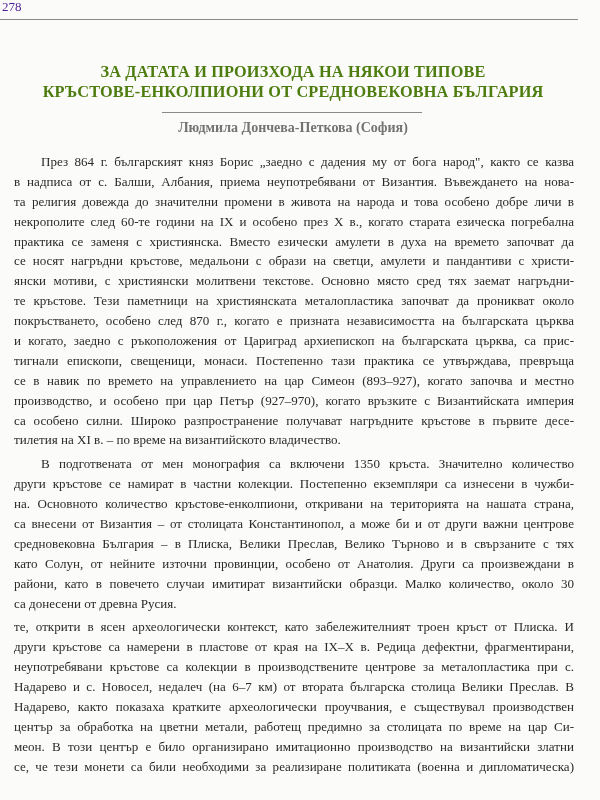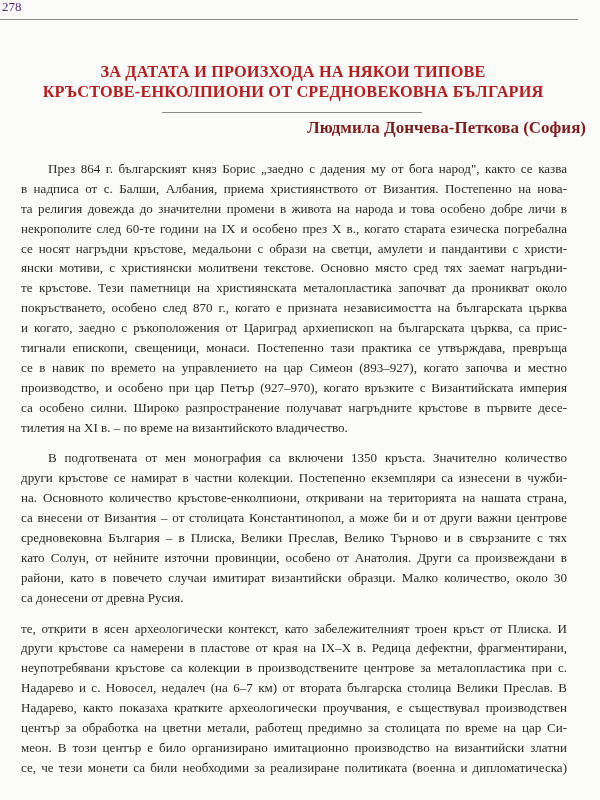--- a/index.html
+++ b/index.html
@@ -15,38 +15,38 @@
     font-size:13px; line-height:14px; color:#4c1d95;
   }
   .header-rule {
     position:absolute; left:0; top:19px; width:578px; height:0;
     border-top:1.5px solid #8a8a8a;
   }
   .title {
     position:absolute; left:0; width:586px; top:62px;
     text-align:center; font-weight:bold;
     font-size:16.3px; line-height:20px; letter-spacing:0.15px;
-    color:#b91c1c;
+    color:#4d7c0f;
   }
   .title div { white-space:nowrap; }
   .title-rule {
     position:absolute; left:162px; top:112px; width:260px; height:0;
     border-top:1px solid #8a8a8a;
   }
   .author {
     position:absolute; left:0; width:586px; top:120px;
-    text-align:right; font-weight:bold; font-size:17px; line-height:16px;
-    color:#7f1d1d;
+    text-align:center; font-weight:bold; font-size:14px; line-height:16px;
+    color:#737373;
   }
   .body {
     position:absolute; left:10px; top:148px; width:568px;
     font-size:13.05px; line-height:19.9px;
     text-align:justify;
   }
-  .para { margin:11px; }
+  .para { margin:4px; }
   .line {
     display:block; white-space:nowrap;
     text-align:justify; text-align-last:justify;
     height:19.9px;
   }
   .line.last { text-align-last:left; }
   .line.indent { padding-left:27px; }
 </style>
 </head>
 <body>
@@ -57,23 +57,24 @@
 <div class="title">
   <div>ЗА ДАТАТА И ПРОИЗХОДА НА НЯКОИ ТИПОВЕ</div>
   <div>КРЪСТОВЕ-ЕНКОЛПИОНИ ОТ СРЕДНОВЕКОВНА БЪЛГАРИЯ</div>
 </div>
 <div class="title-rule"></div>
 <div class="author">Людмила Дончева-Петкова (София)</div>
 
 <div class="body">
   <div class="para">
     <span class="line indent">През 864 г. българският княз Борис „заедно с дадения му от бога народ", както се казва</span>
-    <span class="line">в надписа от с. Балши, Албания, приема християнството от Византия. Постепенно на нова-</span>
+    <span class="line">в надписа от с. Балши, Албания, приема неупотребявани от Византия. Въвеждането на нова-</span>
     <span class="line">та религия довежда до значителни промени в живота на народа и това особено добре личи в</span>
     <span class="line">некрополите след 60-те години на IX и особено през X в., когато старата езическа погребална</span>
+    <span class="line">практика се заменя с християнска. Вместо езически амулети в духа на времето започват да</span>
     <span class="line">се носят нагръдни кръстове, медальони с образи на светци, амулети и пандантиви с христи-</span>
     <span class="line">янски мотиви, с християнски молитвени текстове. Основно място сред тях заемат нагръдни-</span>
     <span class="line">те кръстове. Тези паметници на християнската металопластика започват да проникват около</span>
     <span class="line">покръстването, особено след 870 г., когато е призната независимостта на българската църква</span>
     <span class="line">и когато, заедно с ръкоположения от Цариград архиепископ на българската църква, са прис-</span>
     <span class="line">тигнали епископи, свещеници, монаси. Постепенно тази практика се утвърждава, превръща</span>
     <span class="line">се в навик по времето на управлението на цар Симеон (893–927), когато започва и местно</span>
     <span class="line">производство, и особено при цар Петър (927–970), когато връзките с Византийската империя</span>
     <span class="line">са особено силни. Широко разпространение получават нагръдните кръстове в първите десе-</span>
     <span class="line last">тилетия на XI в. – по време на византийското владичество.</span>

